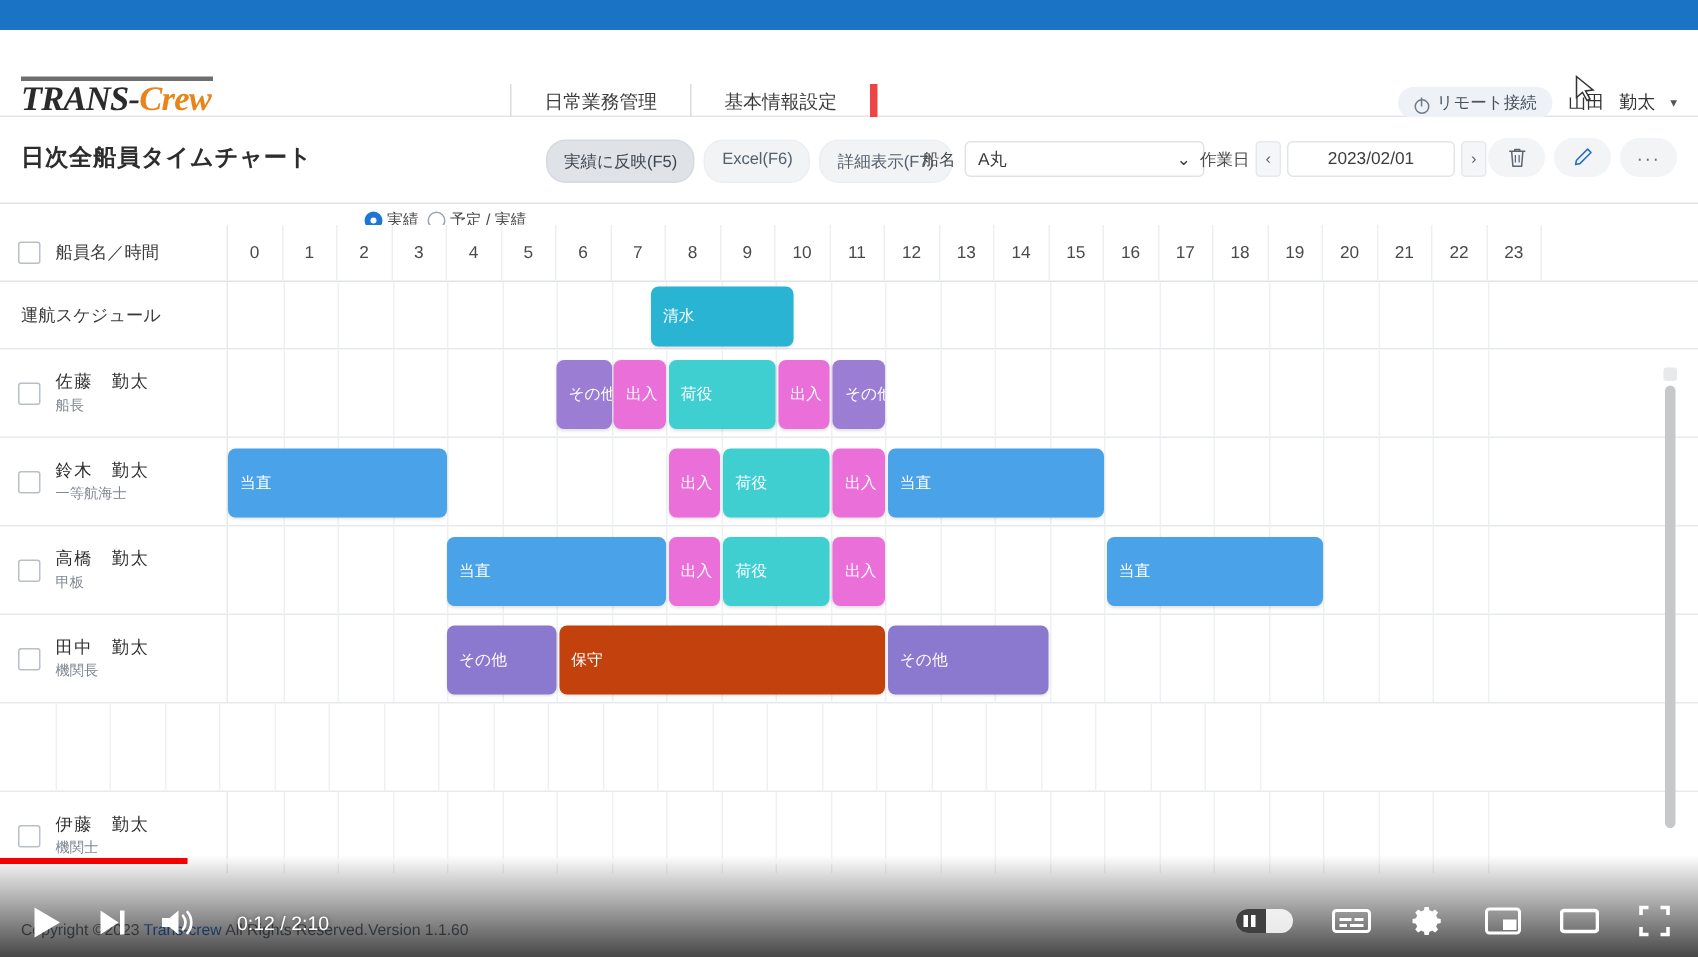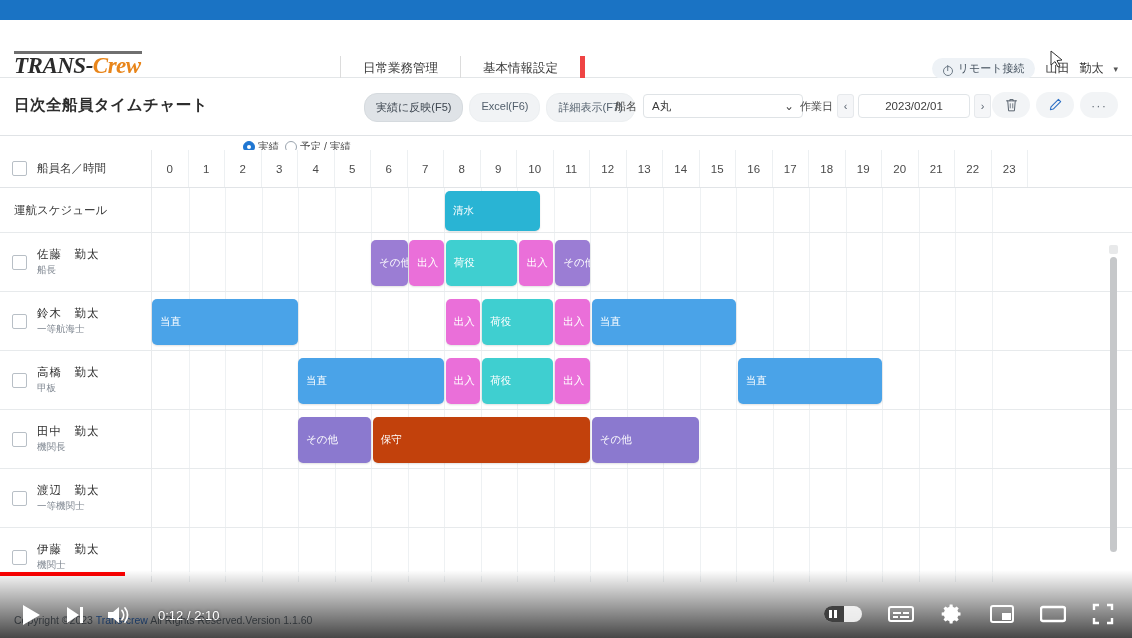--- a/index.html
+++ b/index.html
@@ -295,21 +295,21 @@
             <div class="vline" style="left: 511px;"></div>
             <div class="vline" style="left: 547.5px;"></div>
             <div class="vline" style="left: 584px;"></div>
             <div class="vline" style="left: 620.5px;"></div>
             <div class="vline" style="left: 657px;"></div>
             <div class="vline" style="left: 693.5px;"></div>
             <div class="vline" style="left: 730px;"></div>
             <div class="vline" style="left: 766.5px;"></div>
             <div class="vline" style="left: 803px;"></div>
             <div class="vline" style="left: 839.5px;"></div>
-            <div class="bar" style="left: 293px; width: 94.9px; background: rgb(41, 180, 212); height: 40px; top: 2.5px;">
+            <div class="bar" style="left: 282px; width: 94.9px; background: rgb(41, 180, 212); height: 40px; top: 2.5px;">
               <span>清水</span>
             </div>
           </div>
         </div>
         <div class="row">
           <div class="rowname">
             <span class="cbx"></span>
             <div class="rn-text">
               <div class="rn-name">佐藤　勤太</div>
               <div class="rn-role">船長</div>
@@ -491,27 +491,20 @@
             </div>
             <div class="bar" style="left: 220.825px; width: 217.175px; background: #c2410c; height: 46px; top: 6.5px;">
               <span>保守</span>
             </div>
             <div class="bar" style="left: 439.825px; width: 107.675px; background: rgb(139, 121, 207); height: 46px; top: 6.5px;">
               <span>その他</span>
             </div>
           </div>
         </div>
         <div class="row">
-          <div class="rowname">
-            <span class="cbx"></span>
-            <div class="rn-text">
-              <div class="rn-name">渡辺　勤太</div>
-              <div class="rn-role">一等機関士</div>
-            </div>
-          </div>
           <div class="track">
             <div class="vline" style="left: 36.5px;"></div>
             <div class="vline" style="left: 73px;"></div>
             <div class="vline" style="left: 109.5px;"></div>
             <div class="vline" style="left: 146px;"></div>
             <div class="vline" style="left: 182.5px;"></div>
             <div class="vline" style="left: 219px;"></div>
             <div class="vline" style="left: 255.5px;"></div>
             <div class="vline" style="left: 292px;"></div>
             <div class="vline" style="left: 328.5px;"></div>

